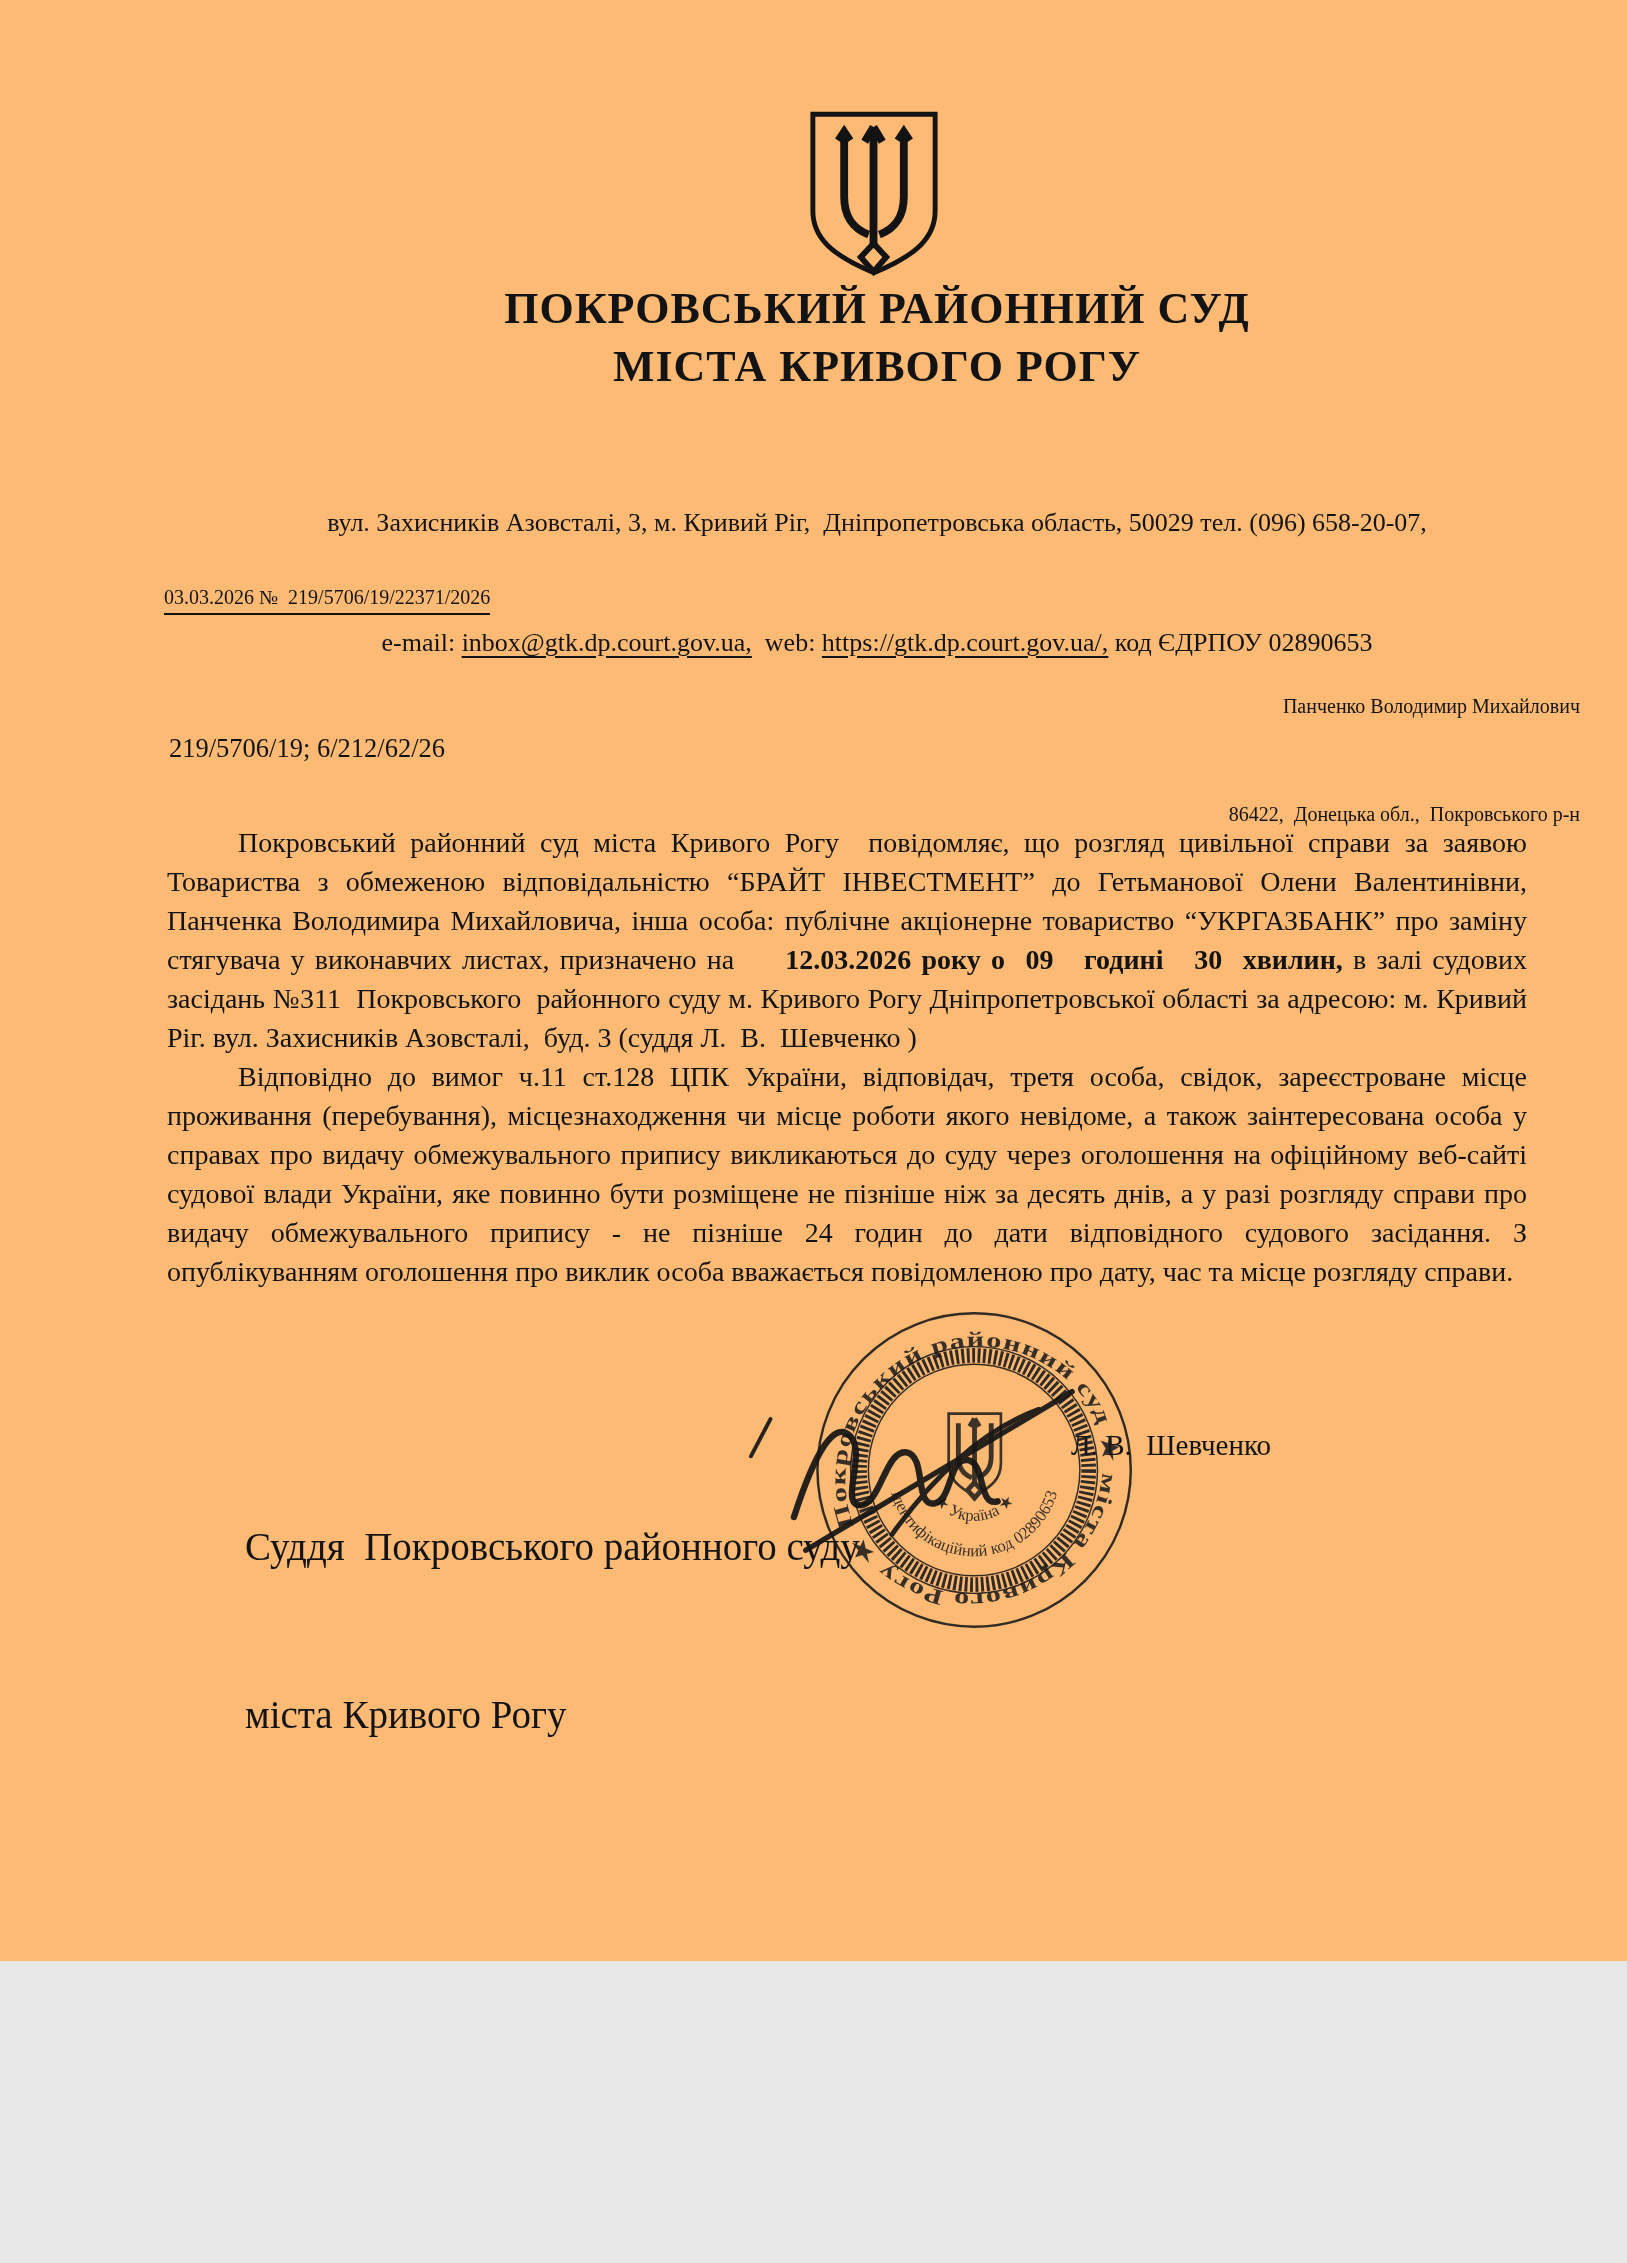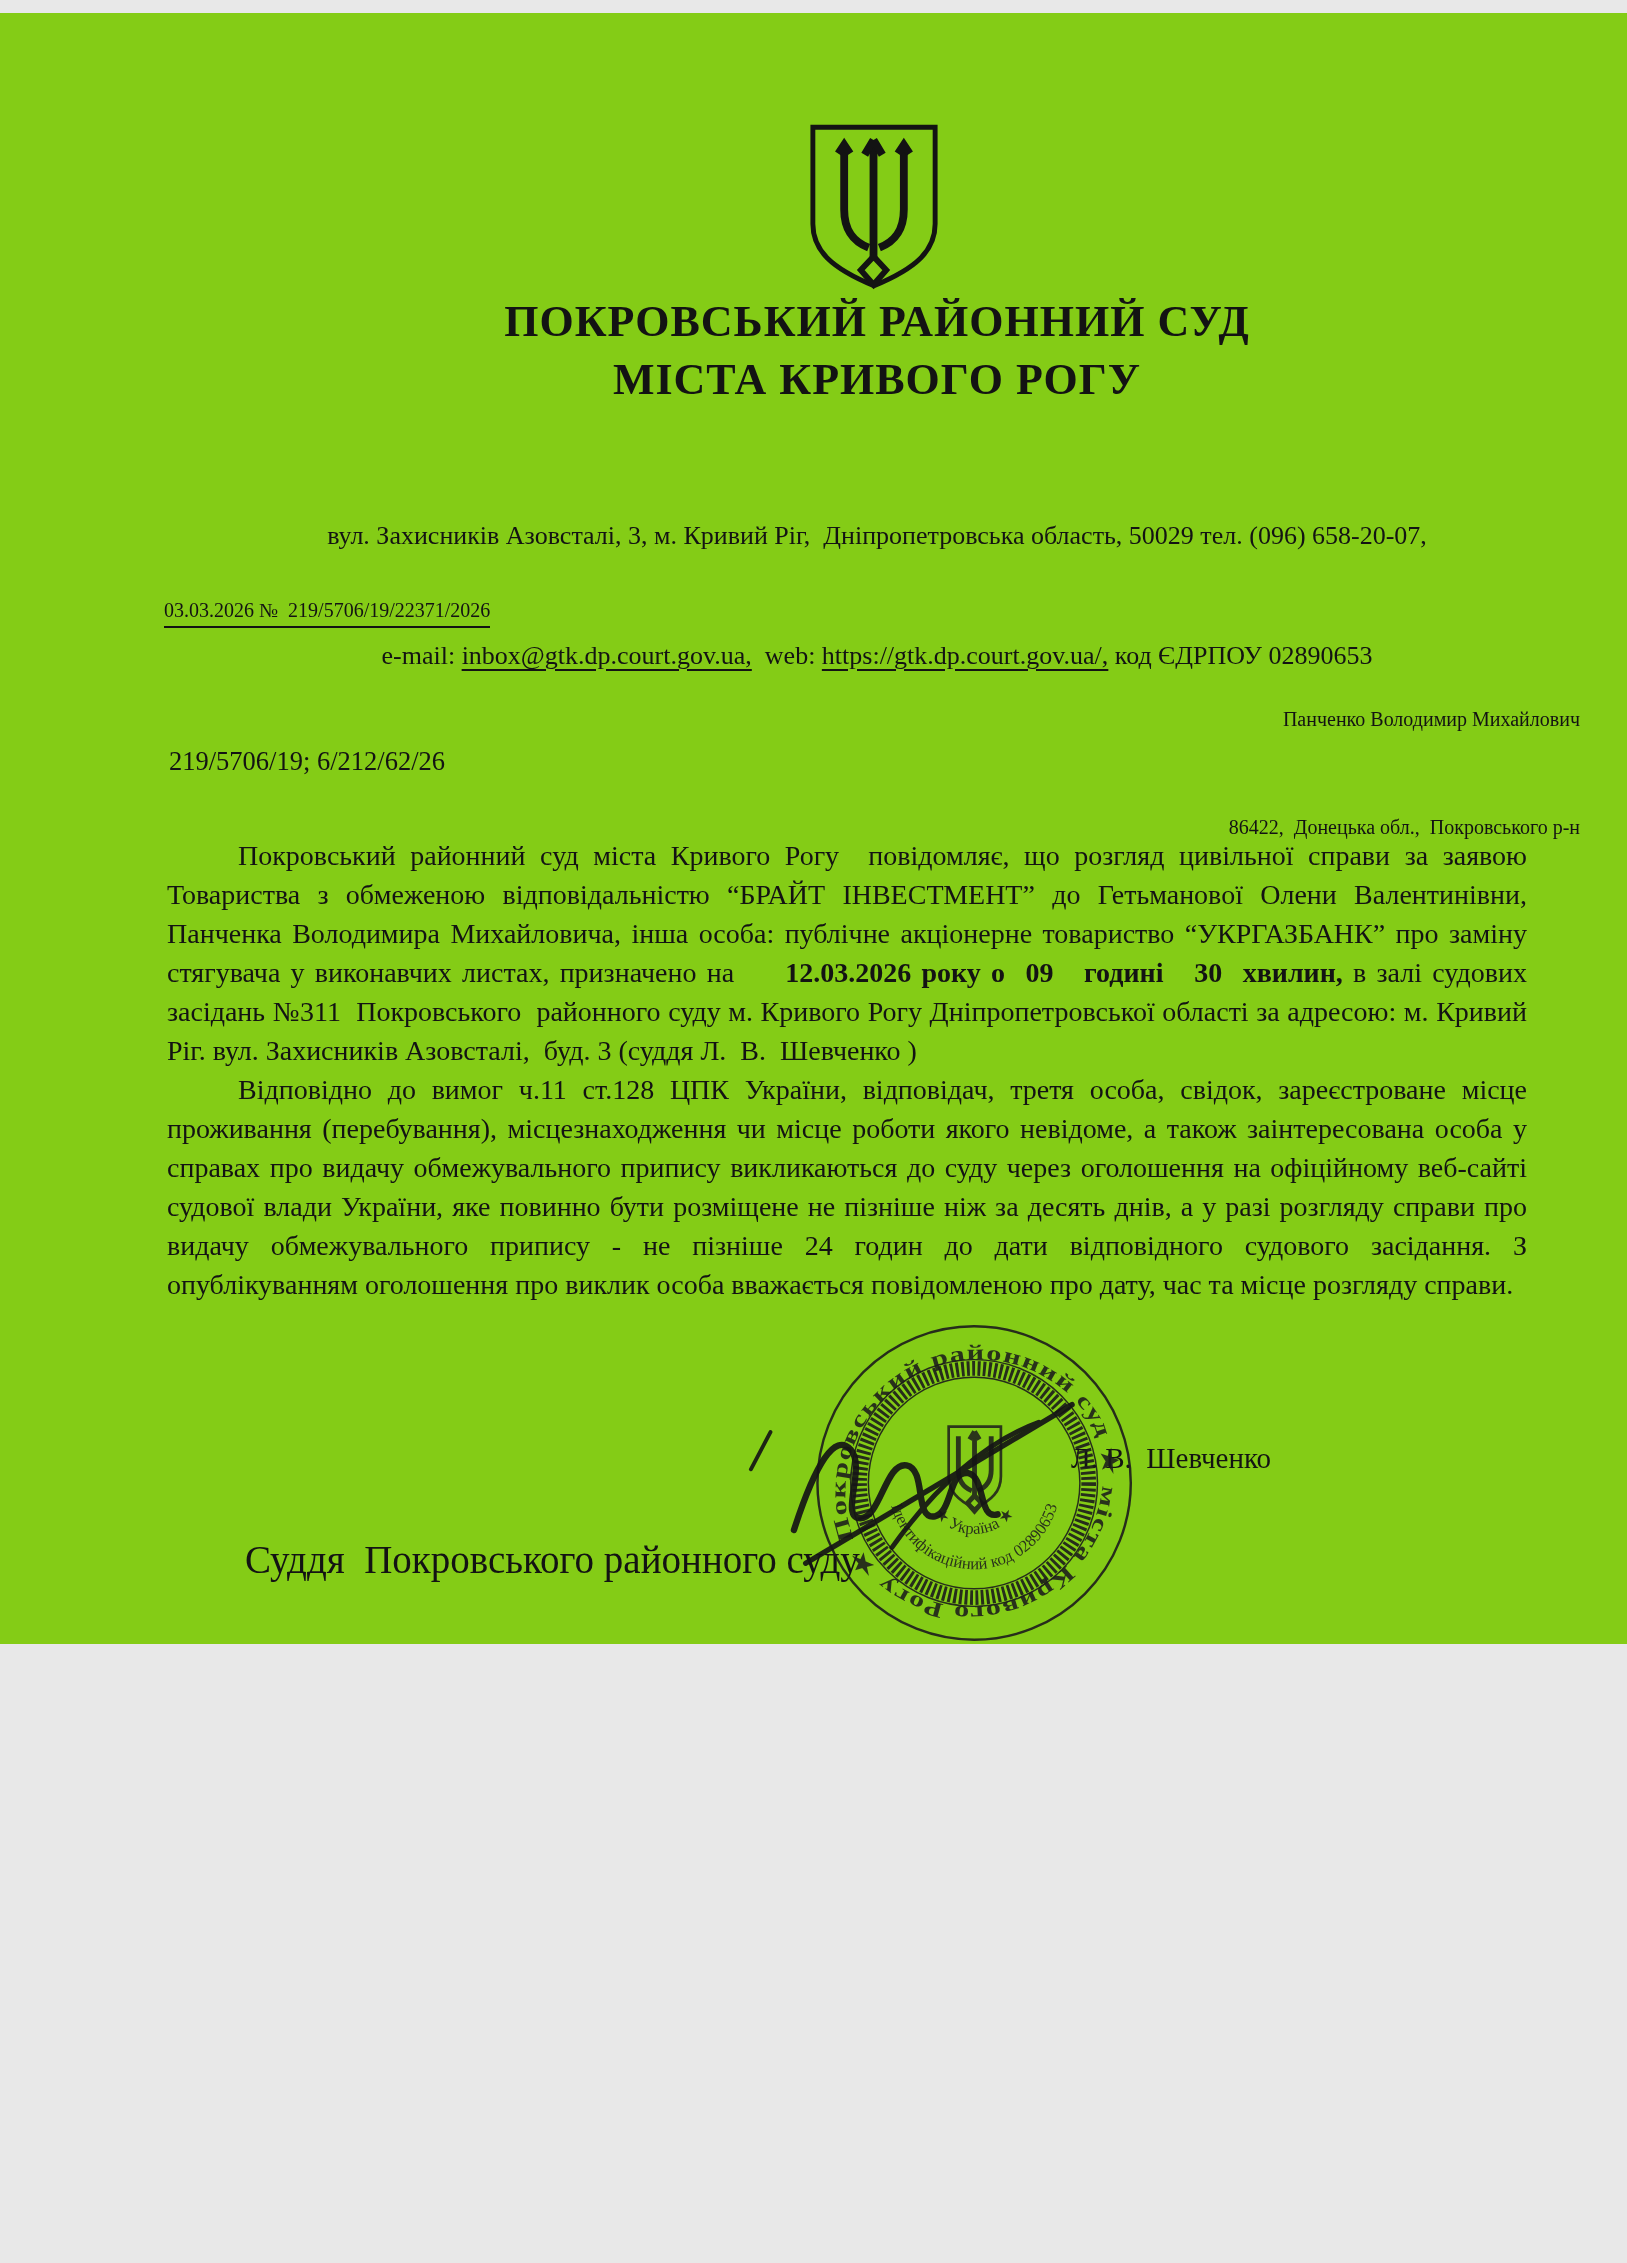--- a/index.html
+++ b/index.html
@@ -1,19 +1,19 @@
 <!DOCTYPE html>
 <html><head>
 <meta charset="utf-8">
 <style>
   html,body{margin:0;padding:0;background:#e8e8e8;}
   .page{
-    position:relative;width:1627px;height:1631px;background:#84cc16;
+    position:relative;width:1627px;height:1961px;background:#fdba74;
     font-family:"Liberation Serif","DejaVu Serif",serif;color:#131313;
-    overflow:hidden;margin:13px auto;
+    overflow:hidden;margin:0 auto;
   }
   .center-head{position:absolute;left:127px;width:1500px;text-align:center;}
   .court-title{top:280px;font-weight:700;font-size:44px;line-height:58px;letter-spacing:1px;}
   .addr{top:423px;font-size:26px;line-height:40px;white-space:pre-wrap;}
   .ulink{text-decoration:underline;text-decoration-thickness:2px;text-underline-offset:4.9px;}
   .dateline{position:absolute;left:164px;top:586px;font-size:20px;white-space:pre-wrap;
             border-bottom:2.9px solid #131313;padding-bottom:3.9px;}
   .recipient{position:absolute;right:47px;top:616px;text-align:right;
              font-size:20px;line-height:36px;white-space:pre-wrap;}
   .caseline{position:absolute;left:169px;top:733px;font-size:26.5px;white-space:pre-wrap;}

